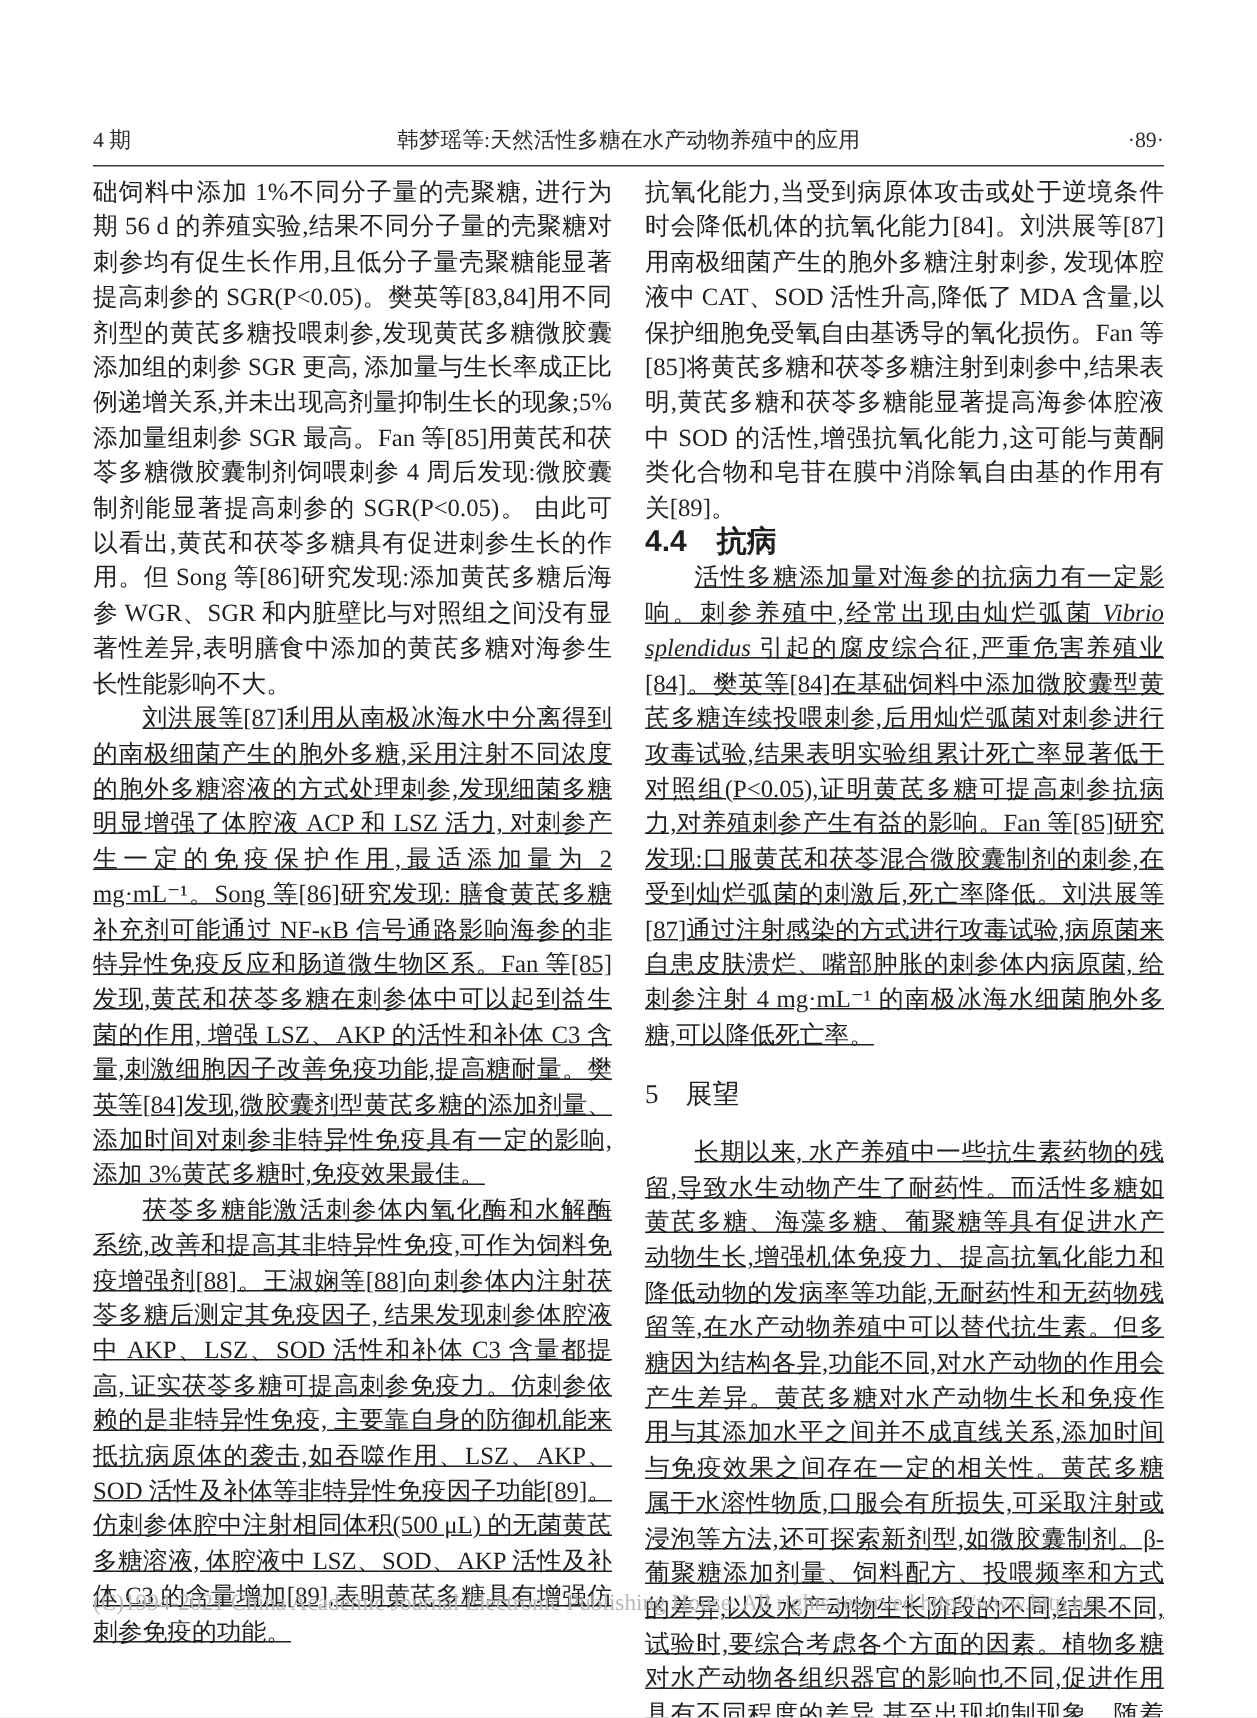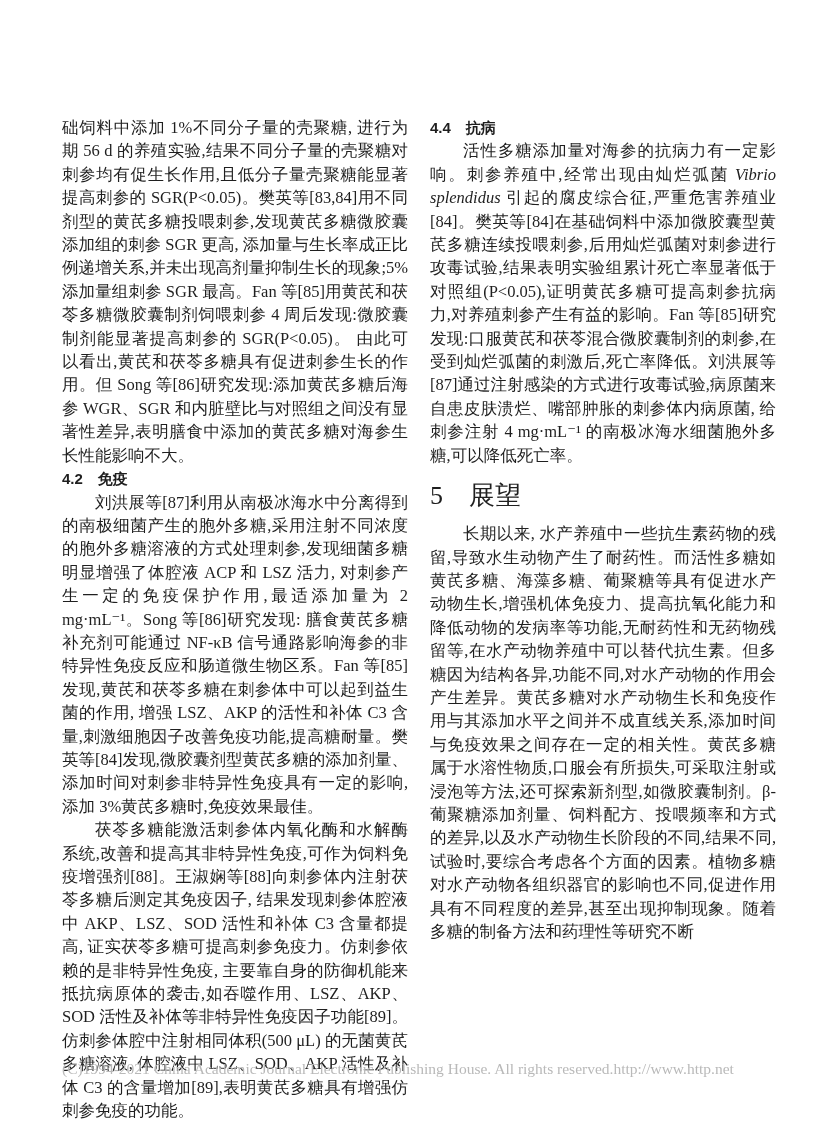--- a/index.html
+++ b/index.html
@@ -37,30 +37,30 @@
     display: flex;
     gap: 22px;
   }
   .col {
     width: 346px;
     font-size: 16.5px;
     line-height: 23.4px;
     text-align: justify;
   }
   .col p { margin: 0; }
-  .para { text-indent: 2em; }
+  .para { text-indent: 2em; text-decoration: underline; }
   .para-cont { text-indent: 0; }
   .h2 {
     font-weight: bold;
     font-family: "Liberation Sans", "DejaVu Sans", sans-serif;
-    font-size: 15px;
+    font-size: 20px;
     text-indent: 0;
   }
   .h1 {
-    font-size: 26px;
+    font-size: 18px;
     line-height: 27px;
     margin: 15px 0 13px 0 !important;
     text-indent: 0;
     font-weight: normal;
   }
   .species { font-style: italic; }
   .watermark {
     position: absolute;
     top: 1059px;
     left: 62px;
@@ -72,32 +72,37 @@
     line-height: 20px;
     pointer-events: none;
     white-space: nowrap;
   }
 </style>
 </head>
 <body>
 
 <div class="page">
 
+  <div class="header">
+    <span class="issue">4 期</span>
+    <span class="title">韩梦瑶等:天然活性多糖在水产动物养殖中的应用</span>
+    <span class="pageno">·89·</span>
+  </div>
 
   <div class="columns">
 
     <div class="col">
       <p class="para-cont">础饲料中添加 1%不同分子量的壳聚糖, 进行为期 56 d 的养殖实验,结果不同分子量的壳聚糖对刺参均有促生长作用,且低分子量壳聚糖能显著提高刺参的 SGR(P&lt;0.05)。樊英等[83,84]用不同剂型的黄芪多糖投喂刺参,发现黄芪多糖微胶囊添加组的刺参 SGR 更高, 添加量与生长率成正比例递增关系,并未出现高剂量抑制生长的现象;5%添加量组刺参 SGR 最高。Fan 等[85]用黄芪和茯苓多糖微胶囊制剂饲喂刺参 4 周后发现:微胶囊制剂能显著提高刺参的 SGR(P&lt;0.05)。 由此可以看出,黄芪和茯苓多糖具有促进刺参生长的作用。但 Song 等[86]研究发现:添加黄芪多糖后海参 WGR、SGR 和内脏壁比与对照组之间没有显著性差异,表明膳食中添加的黄芪多糖对海参生长性能影响不大。</p>
-      <p class="h2">4.2　免疫</p>
       <p class="para">刘洪展等[87]利用从南极冰海水中分离得到的南极细菌产生的胞外多糖,采用注射不同浓度的胞外多糖溶液的方式处理刺参,发现细菌多糖明显增强了体腔液 ACP 和 LSZ 活力, 对刺参产生一定的免疫保护作用,最适添加量为 2 mg·mL⁻¹。Song 等[86]研究发现: 膳食黄芪多糖补充剂可能通过 NF-κB 信号通路影响海参的非特异性免疫反应和肠道微生物区系。Fan 等[85]发现,黄芪和茯苓多糖在刺参体中可以起到益生菌的作用, 增强 LSZ、AKP 的活性和补体 C3 含量,刺激细胞因子改善免疫功能,提高糖耐量。樊英等[84]发现,微胶囊剂型黄芪多糖的添加剂量、添加时间对刺参非特异性免疫具有一定的影响,添加 3%黄芪多糖时,免疫效果最佳。</p>
       <p class="para">茯苓多糖能激活刺参体内氧化酶和水解酶系统,改善和提高其非特异性免疫,可作为饲料免疫增强剂[88]。王淑娴等[88]向刺参体内注射茯苓多糖后测定其免疫因子, 结果发现刺参体腔液中 AKP、LSZ、SOD 活性和补体 C3 含量都提高, 证实茯苓多糖可提高刺参免疫力。仿刺参依赖的是非特异性免疫, 主要靠自身的防御机能来抵抗病原体的袭击,如吞噬作用、LSZ、AKP、SOD 活性及补体等非特异性免疫因子功能[89]。仿刺参体腔中注射相同体积(500 μL) 的无菌黄芪多糖溶液, 体腔液中 LSZ、SOD、AKP 活性及补体 C3 的含量增加[89],表明黄芪多糖具有增强仿刺参免疫的功能。</p>
 
     </div>
 
     <div class="col">
+      <p class="para-cont">抗氧化能力,当受到病原体攻击或处于逆境条件时会降低机体的抗氧化能力[84]。刘洪展等[87]用南极细菌产生的胞外多糖注射刺参, 发现体腔液中 CAT、SOD 活性升高,降低了 MDA 含量,以保护细胞免受氧自由基诱导的氧化损伤。Fan 等[85]将黄芪多糖和茯苓多糖注射到刺参中,结果表明,黄芪多糖和茯苓多糖能显著提高海参体腔液中 SOD 的活性,增强抗氧化能力,这可能与黄酮类化合物和皂苷在膜中消除氧自由基的作用有关[89]。</p>
       <p class="h2">4.4　抗病</p>
       <p class="para"><span>活性多糖添加量对海参的抗病力有一定影响。刺参养殖中,经常出现由灿烂弧菌 </span><span class="species">Vibrio splendidus</span><span> 引起的腐皮综合征,严重危害养殖业[84]。樊英等[84]在基础饲料中添加微胶囊型黄芪多糖连续投喂刺参,后用灿烂弧菌对刺参进行攻毒试验,结果表明实验组累计死亡率显著低于对照组(P&lt;0.05),证明黄芪多糖可提高刺参抗病力,对养殖刺参产生有益的影响。Fan 等[85]研究发现:口服黄芪和茯苓混合微胶囊制剂的刺参,在受到灿烂弧菌的刺激后,死亡率降低。刘洪展等[87]通过注射感染的方式进行攻毒试验,病原菌来自患皮肤溃烂、嘴部肿胀的刺参体内病原菌, 给刺参注射 4 mg·mL⁻¹ 的南极冰海水细菌胞外多糖,可以降低死亡率。</span></p>
       <p class="h1">5　展望</p>
       <p class="para">长期以来, 水产养殖中一些抗生素药物的残留,导致水生动物产生了耐药性。而活性多糖如黄芪多糖、海藻多糖、葡聚糖等具有促进水产动物生长,增强机体免疫力、提高抗氧化能力和降低动物的发病率等功能,无耐药性和无药物残留等,在水产动物养殖中可以替代抗生素。但多糖因为结构各异,功能不同,对水产动物的作用会产生差异。黄芪多糖对水产动物生长和免疫作用与其添加水平之间并不成直线关系,添加时间与免疫效果之间存在一定的相关性。黄芪多糖属于水溶性物质,口服会有所损失,可采取注射或浸泡等方法,还可探索新剂型,如微胶囊制剂。β-葡聚糖添加剂量、饲料配方、投喂频率和方式的差异,以及水产动物生长阶段的不同,结果不同,试验时,要综合考虑各个方面的因素。植物多糖对水产动物各组织器官的影响也不同,促进作用具有不同程度的差异,甚至出现抑制现象。随着多糖的制备方法和药理性等研究不断</p>
     </div>
 
   </div>
 
   <div class="watermark">
     <span>(C)1994-2021 China Academic Journal Electronic Publishing House. All rights reserved.</span>

